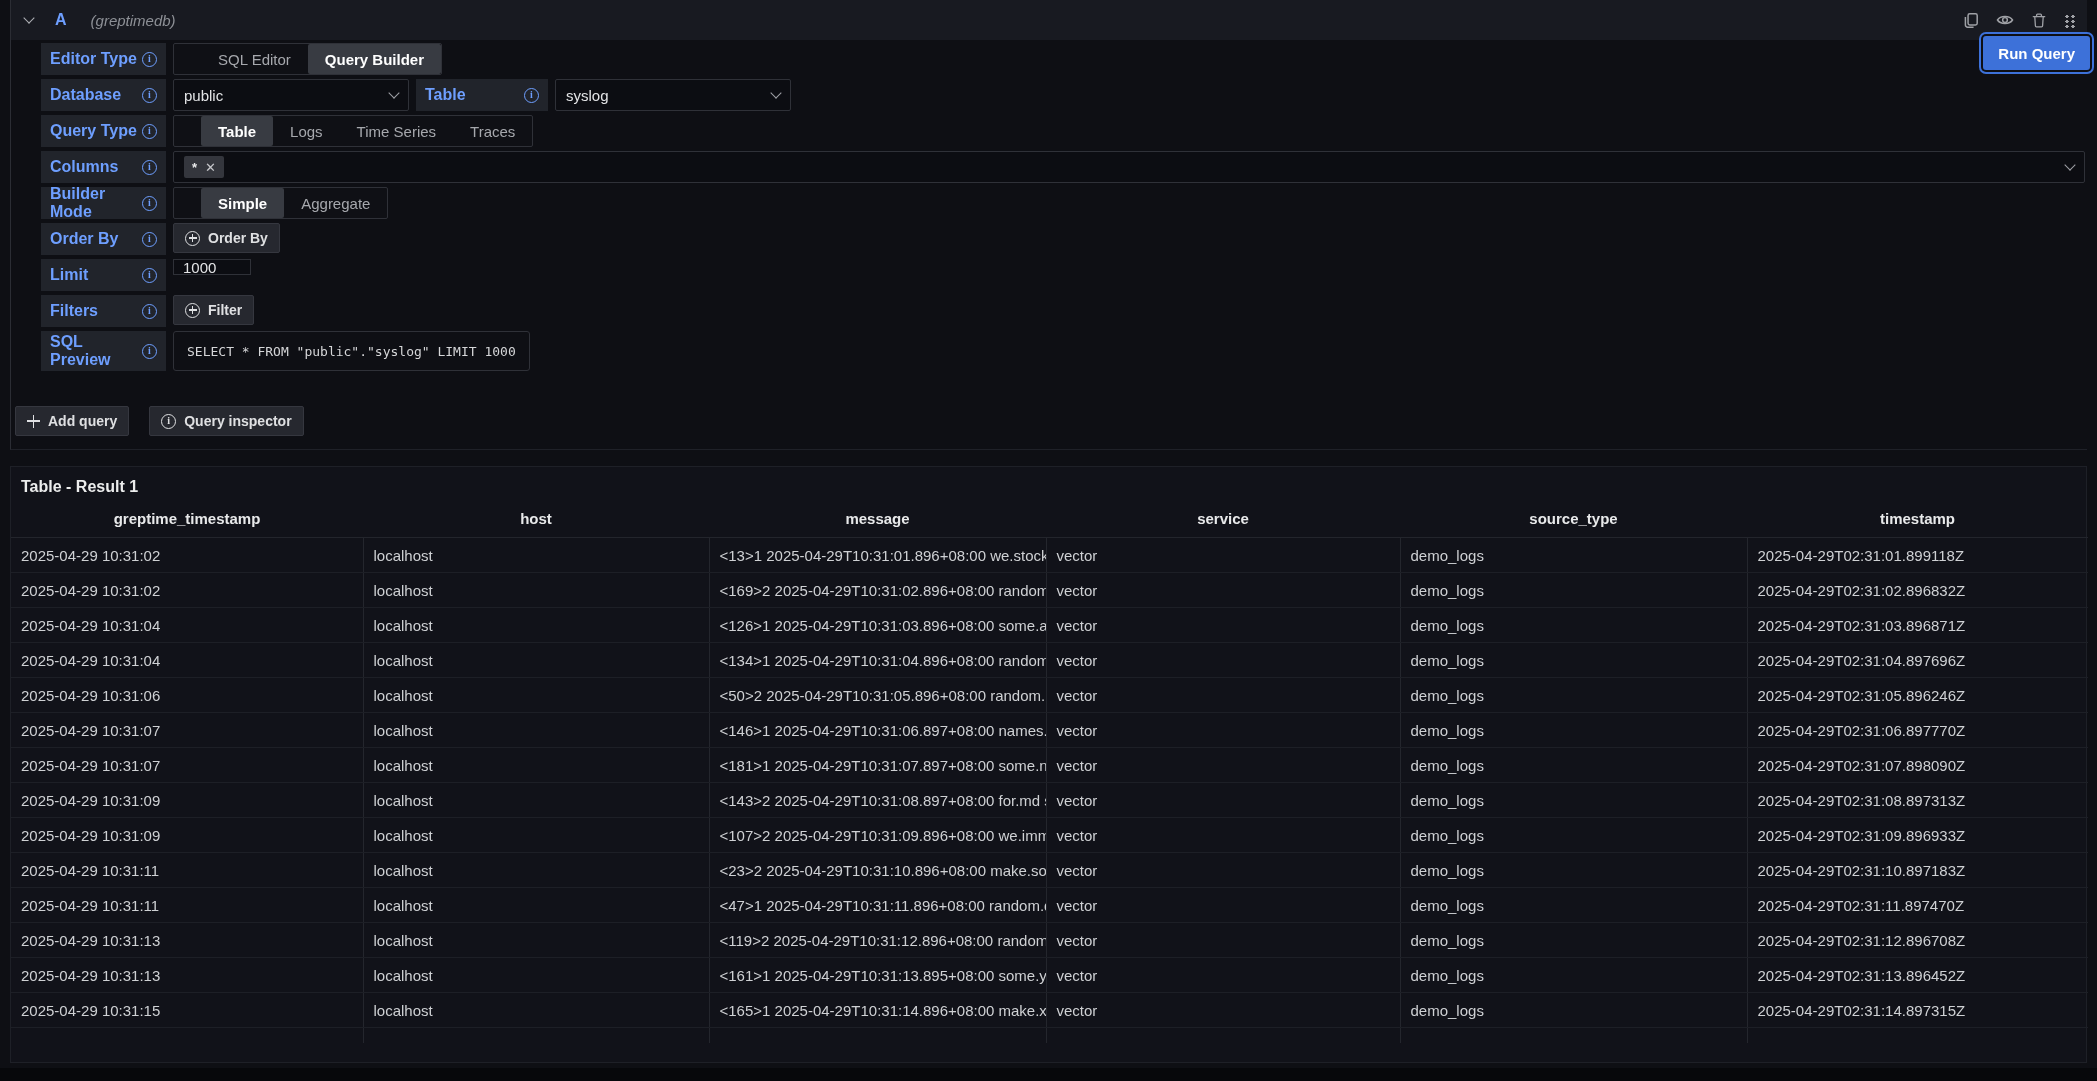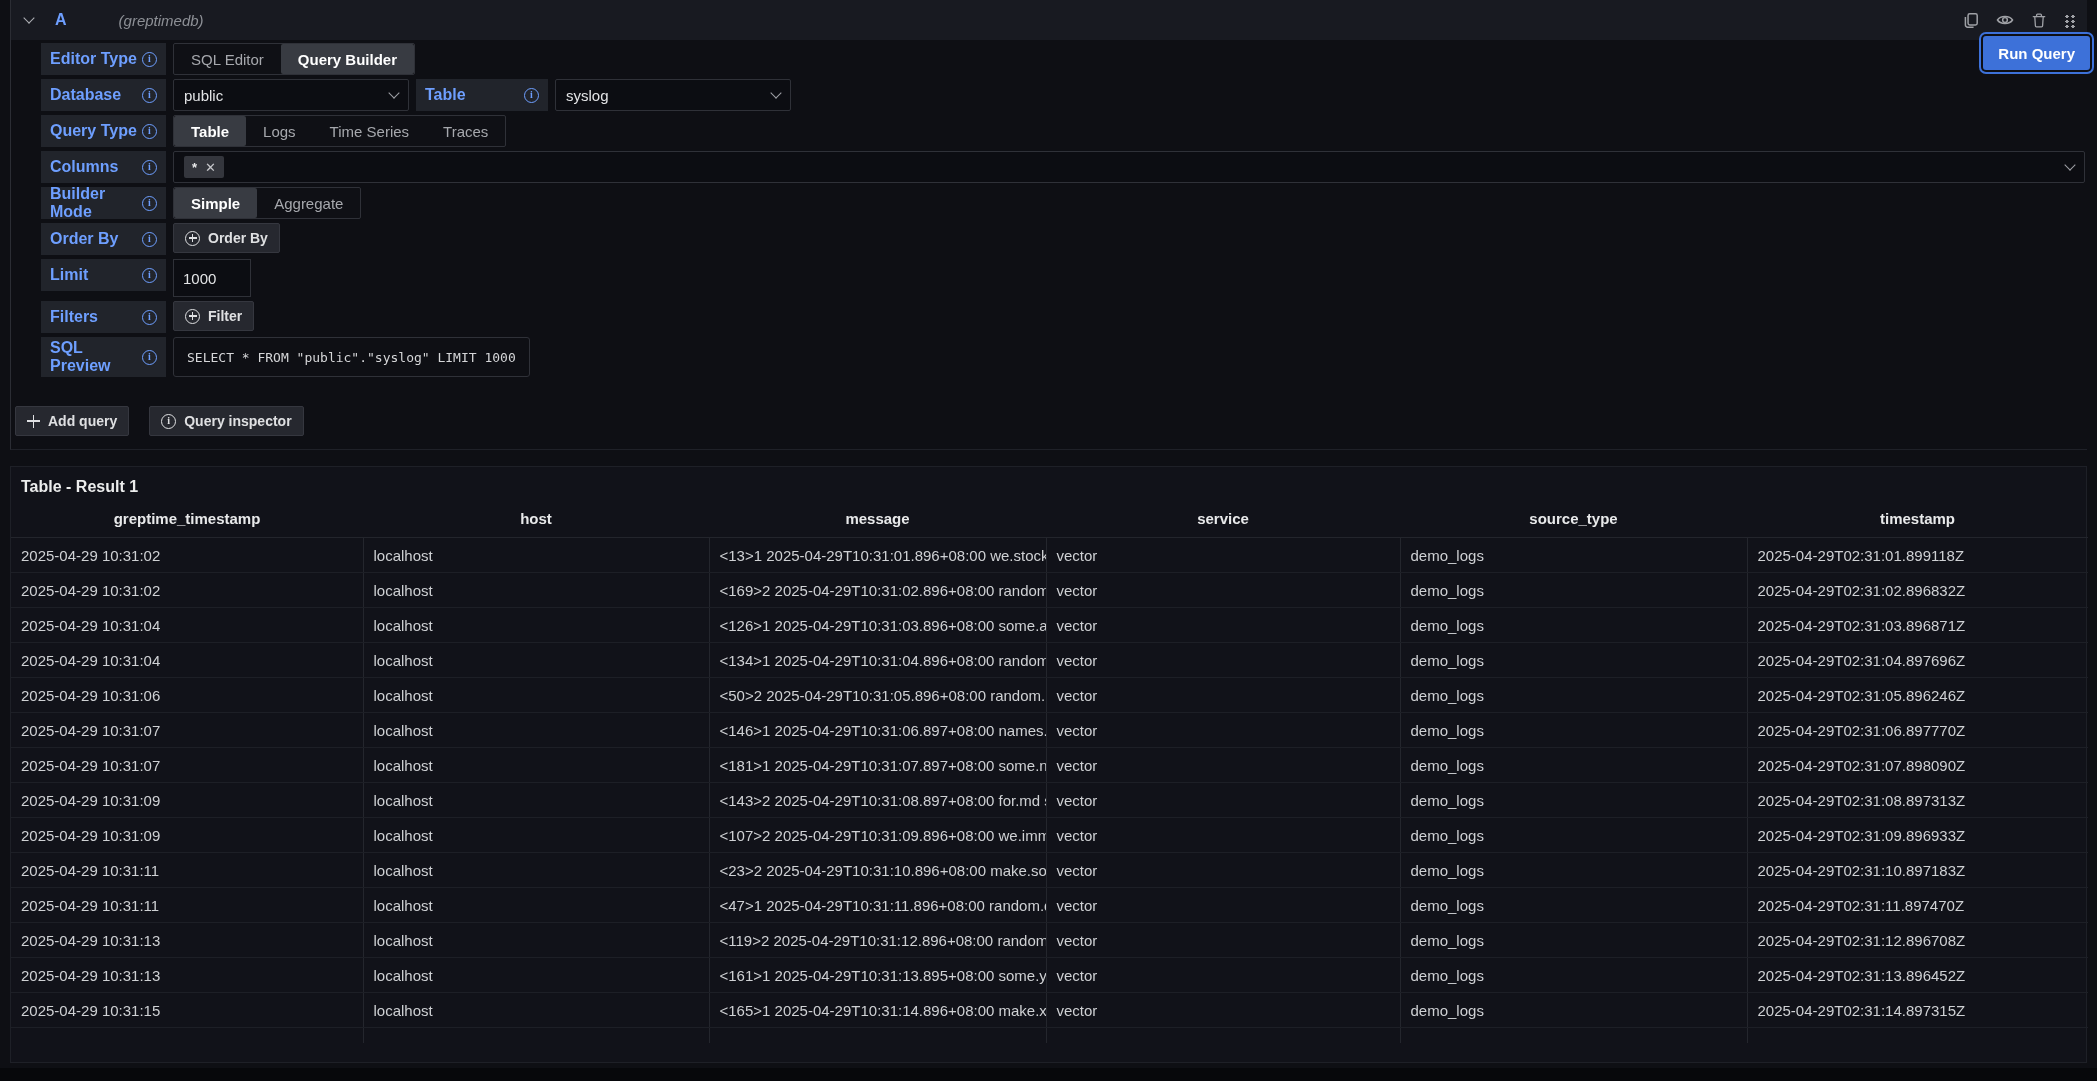--- a/index.html
+++ b/index.html
@@ -16,21 +16,21 @@
   }
   .qheader {
     height:40px; background:#181a21; display:flex; align-items:center;
     padding:0 12px 0 14px;
   }
   .chev {
     width:8px; height:8px; border-right:1.7px solid #aeb0b5; border-bottom:1.7px solid #aeb0b5;
     transform:rotate(45deg); display:inline-block; margin-top:-4px;
   }
   .refid { color:#6e9fff; font-weight:700; font-size:16px; margin-left:22px; }
-  .ds-hint { color:#8d9096; font-style:italic; font-size:15px; margin-left:52px; }
+  .ds-hint { color:#8d9096; font-style:italic; font-size:15px; margin-left:24px; }
   .qh-icons { margin-left:auto; display:flex; gap:17px; align-items:center; }
   .qh-icons svg { display:block; cursor:pointer; }
   .grip {
     width:11px; height:15px; cursor:grab;
     background-image:radial-gradient(circle, #9fa1a6 1.6px, transparent 1.8px);
     background-size:6px 5px; background-position:0 1px;
   }
   .run-query {
     position:absolute; top:36px; right:7px; height:34px; padding:0 15px;
     background:#3d71d9; color:#fff; font-weight:600; font-size:15px;
@@ -49,21 +49,21 @@
   .info-icon {
     width:15px; height:15px; border:1.5px solid #6e9fff; border-radius:50%;
     color:#6e9fff; position:relative; cursor:pointer; flex:none;
   }
   .info-icon::after {
     content:"i"; position:absolute; top:50%; left:50%; transform:translate(-50%,-54%);
     font-size:10px; font-weight:700; font-family:"Liberation Serif", serif;
   }
   .seggroup {
     display:inline-flex; align-items:stretch; height:32px;
-    background:#0f1015; border:1px solid #2f3138; border-radius:2px; overflow:hidden;
+    background:#0f1015; border:1px solid #2f3138; border-radius:2px; overflow:hidden;padding-left:27px;
   }
   .seg {
     display:flex; align-items:center; padding:0 17px; color:#a6a8ad;
     font-size:15px; font-weight:500; cursor:pointer; white-space:nowrap;
   }
   .seg.sel { background:#383b42; color:#fff; font-weight:700; border-radius:2px; }
   .select {
     background:#0c0d12; border:1px solid #2f3138; border-radius:2px; height:32px;
     display:flex; align-items:center; padding:0 10px; color:#e3e4e6; font-size:15px;
     cursor:pointer;
@@ -90,21 +90,21 @@
   .cplus::before { content:""; position:absolute; left:50%; top:2.5px; bottom:2.5px; width:1.5px; margin-left:-0.75px; background:currentColor; }
   .cplus::after  { content:""; position:absolute; top:50%; left:2.5px; right:2.5px; height:1.5px; margin-top:-0.75px; background:currentColor; }
   .cinfo::after {
     content:"i"; position:absolute; top:50%; left:50%; transform:translate(-50%,-54%);
     font-size:10px; font-weight:700; font-family:"Liberation Serif", serif;
   }
   .plus { width:13px; height:13px; position:relative; flex:none; }
   .plus::before { content:""; position:absolute; left:50%; top:0; bottom:0; width:1.6px; margin-left:-0.8px; background:currentColor; }
   .plus::after  { content:""; position:absolute; top:50%; left:0; right:0; height:1.6px; margin-top:-0.8px; background:currentColor; }
   .limit-input {
-    width:78px; height:38px; background:#0c0d12; border:1px solid #2f3138; border-radius:0;
+    width:78px; height:16px; background:#0c0d12; border:1px solid #2f3138; border-radius:0;
     color:#e3e4e6; font-size:15px; padding:0 9px; font-family:inherit; outline:none;
   }
   .frow.tall .flabel { height:40px; }
   .sqlbox {
     border:1px solid #2f3138; border-radius:3px; height:40px; padding:0 13px;
     display:flex; align-items:center; font-family:"DejaVu Sans Mono", monospace;
     font-size:13px; color:#d5d6d8; white-space:pre;
   }
   .qfooter { position:absolute; left:4px; bottom:13px; display:flex; gap:20px; }
   

